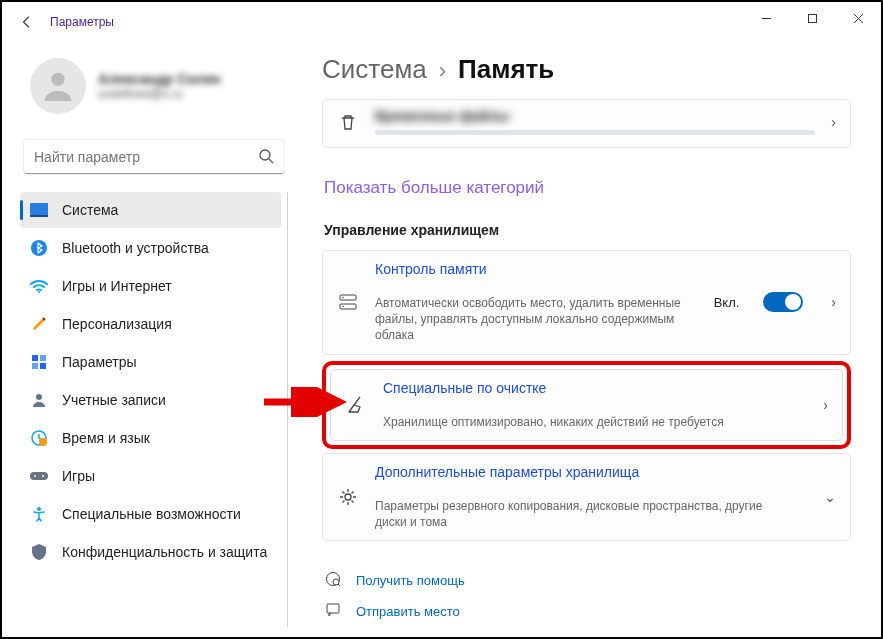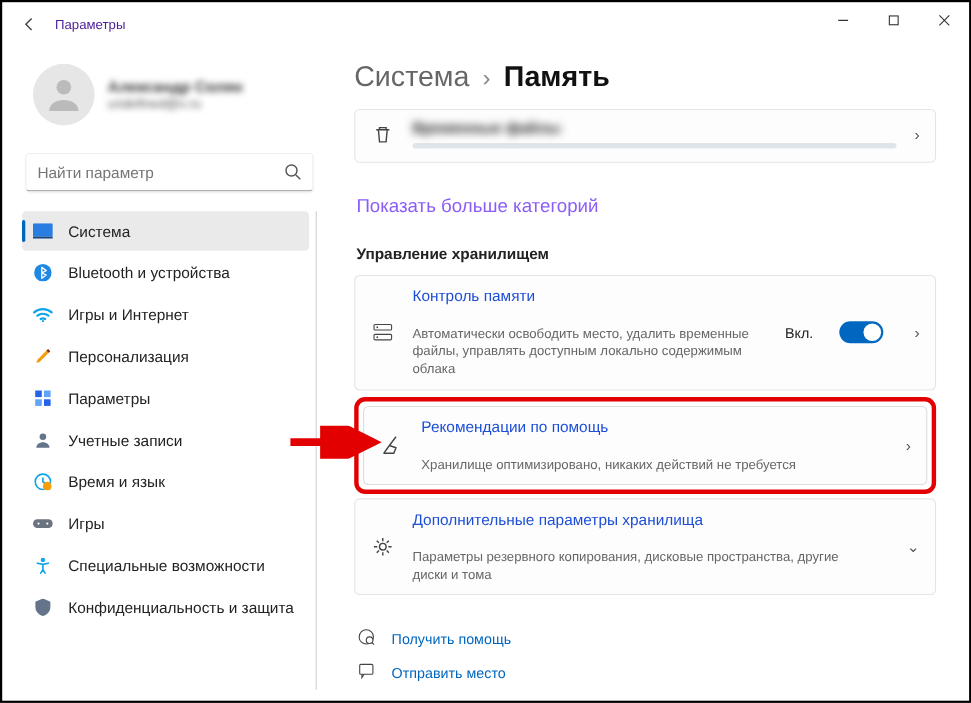--- a/index.html
+++ b/index.html
@@ -259,21 +259,21 @@
     </div>
 
     <div class="highlight">
       <div class="card">
         <span class="cicon">
           <svg width="20" height="20" viewBox="0 0 20 20">
               <path d="M14 2l-6 8M8 10l-5 7h9l2-5z" fill="none" stroke="currentColor" stroke-width="1.3" stroke-linejoin="round"></path>
             </svg>
         </span>
         <div class="ctxt">
-          <div class="ctitle">Рекомендации по помощь</div>
+          <div class="ctitle">Специальные по очистке</div>
           <div class="cdesc" style="max-width:none">Хранилище оптимизировано, никаких действий не требуется</div>
         </div>
         <span class="chev">›</span>
       </div>
     </div>
 
     <div class="card">
       <span class="cicon">
         <svg width="20" height="20" viewBox="0 0 20 20">
             <circle cx="10" cy="10" r="3" fill="none" stroke="currentColor" stroke-width="1.3"></circle>

